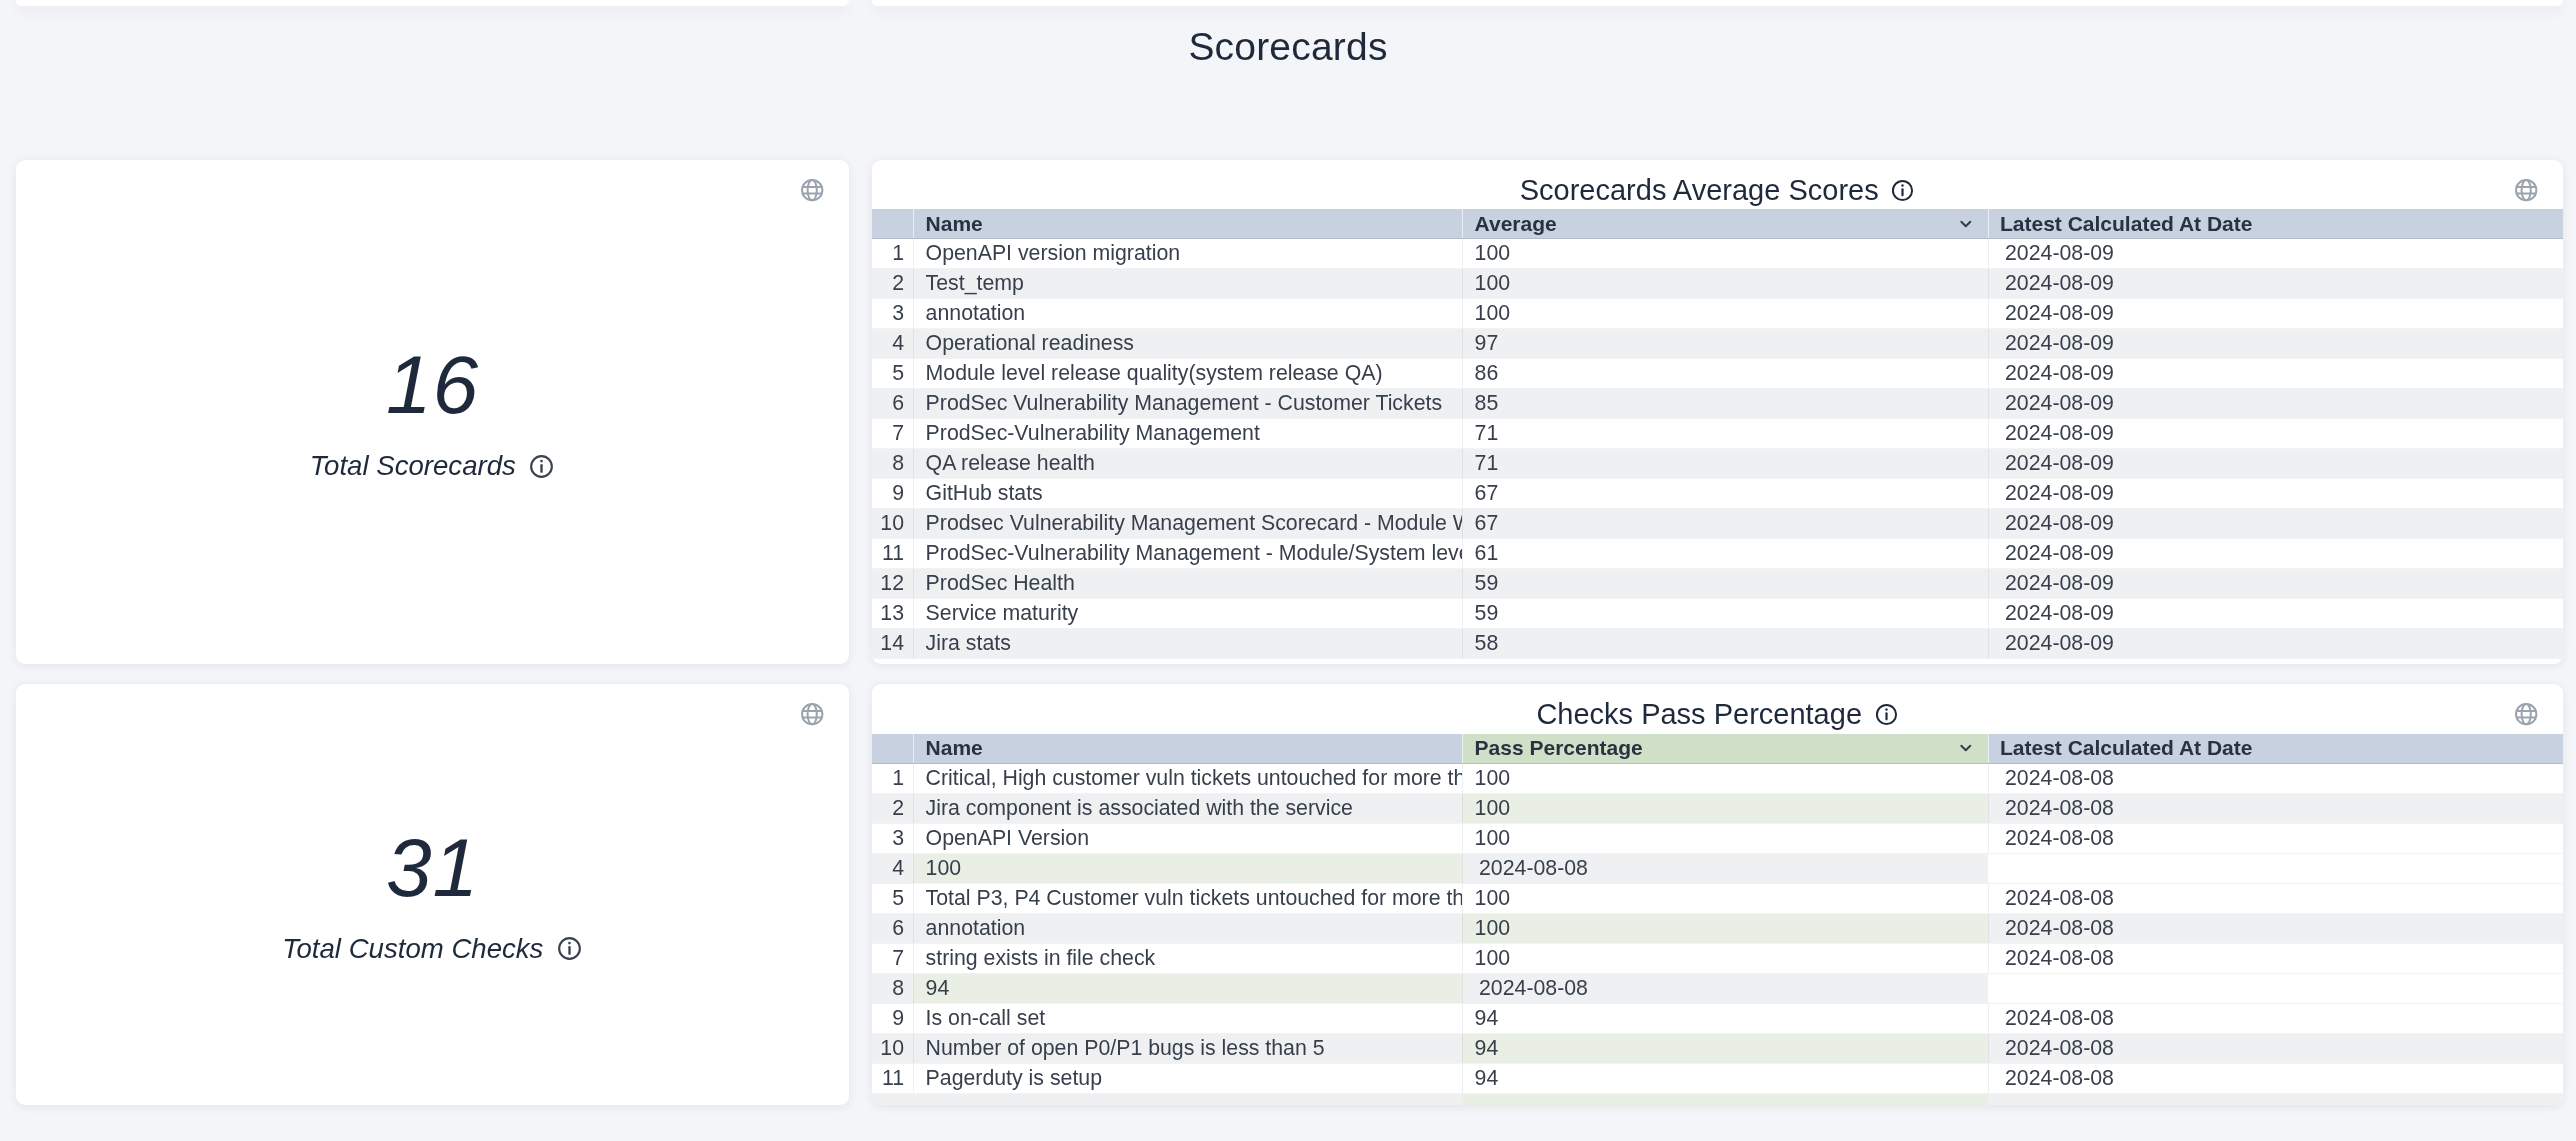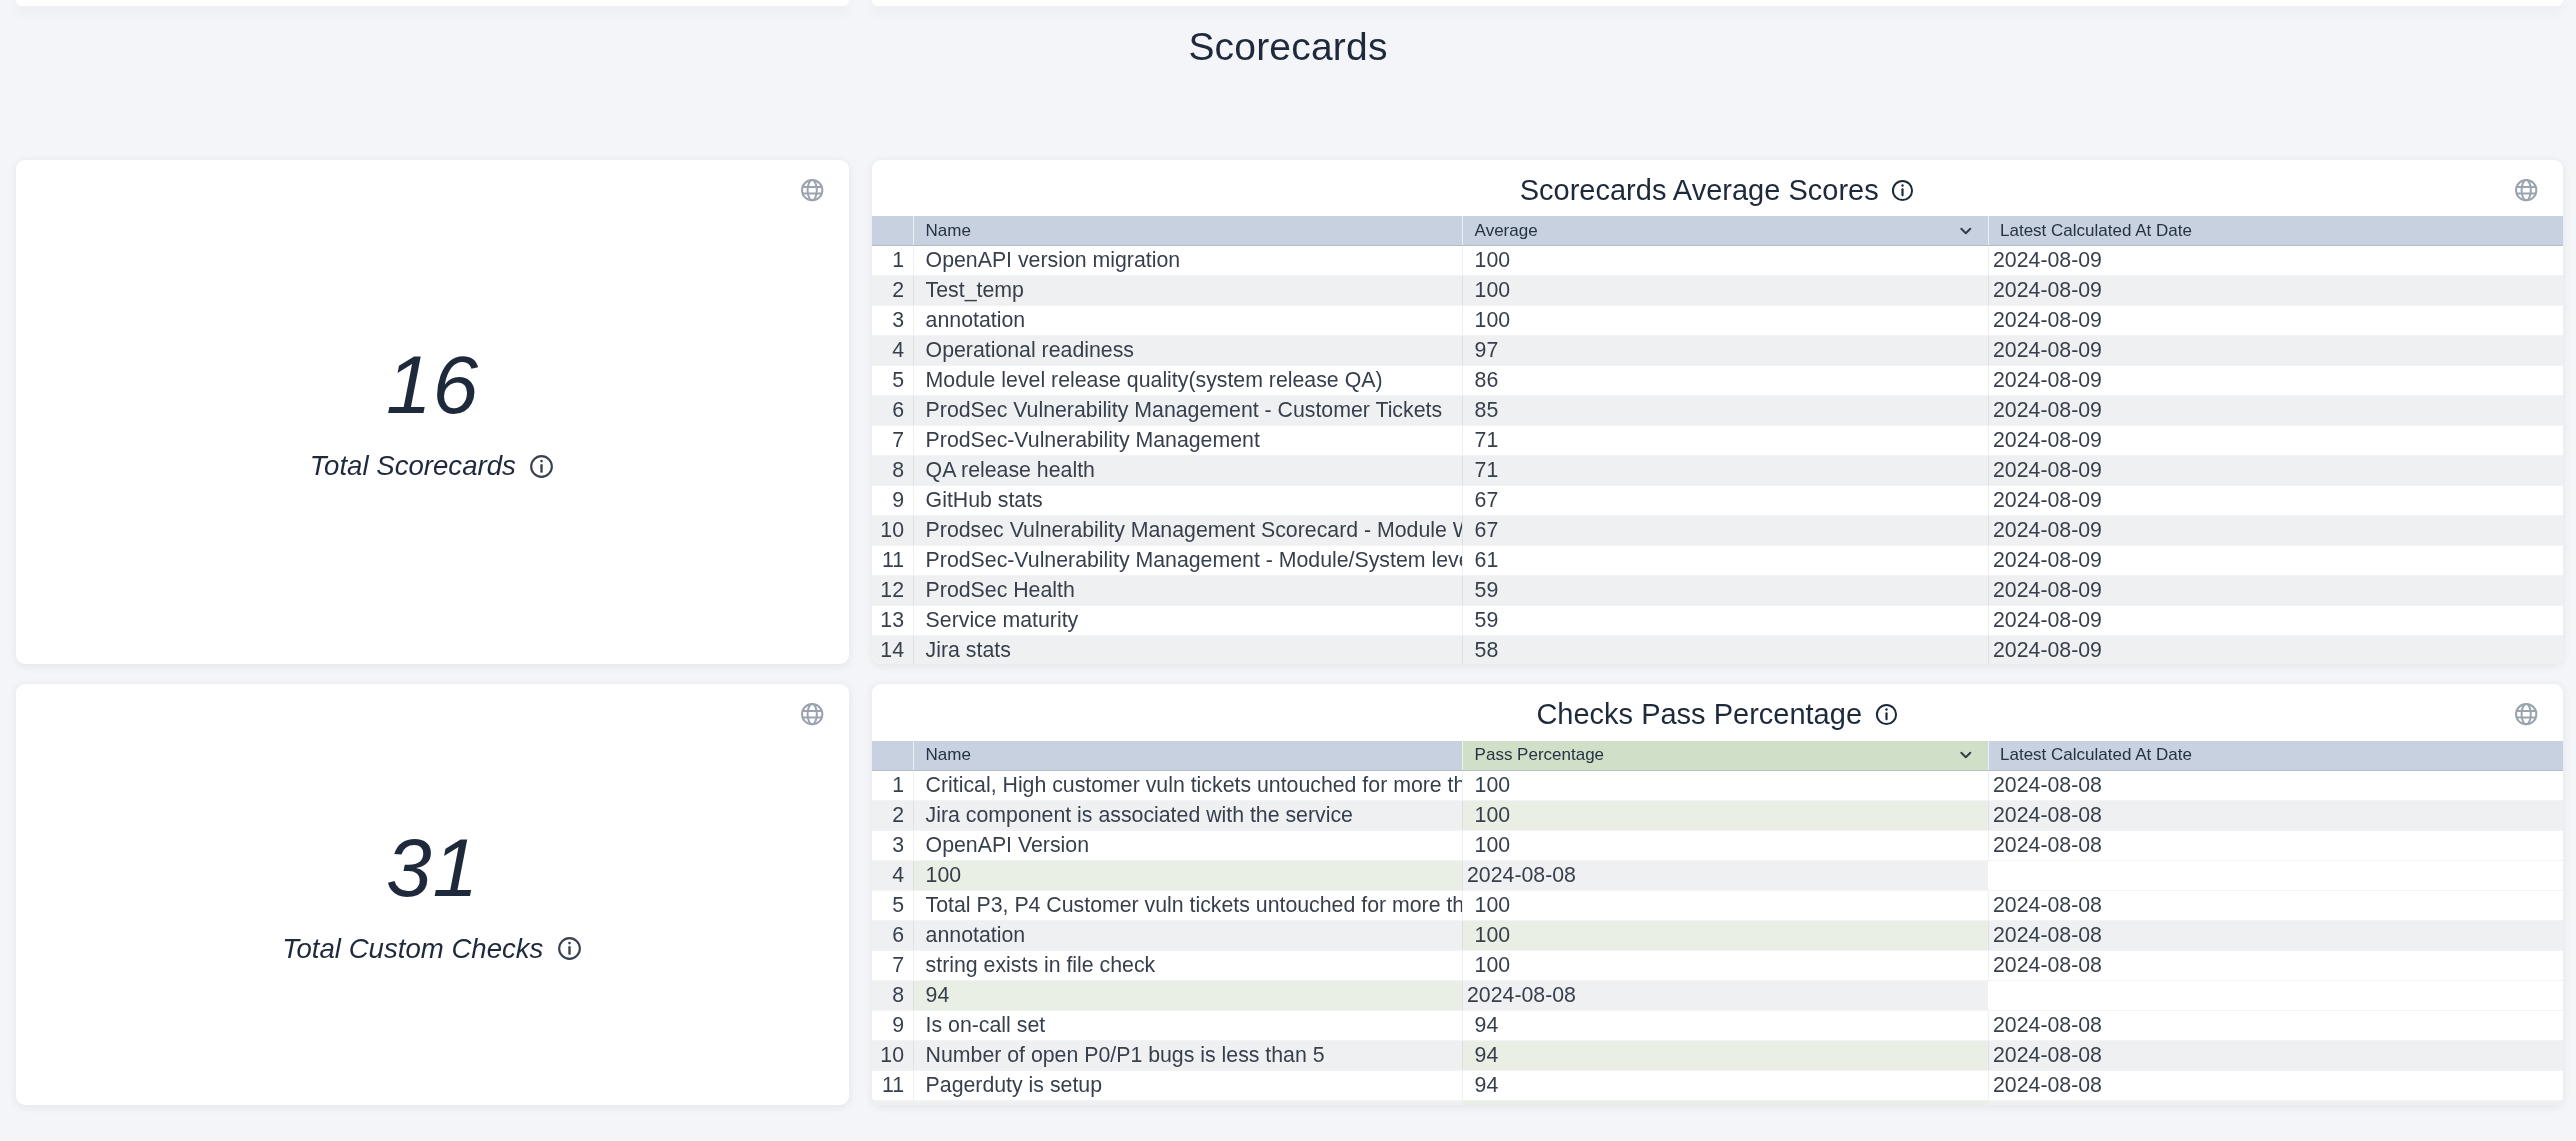--- a/index.html
+++ b/index.html
@@ -83,23 +83,23 @@
     display:flex;align-items:center;justify-content:center;gap:11.6px;
     font-size:29px;font-weight:500;color:var(--text-dark);
   }
   .table-title-row .info-icon{width:25px;height:25px;color:var(--text-dark);}
   .thead,.trow{
     display:grid;
     grid-template-columns:41px 549px 526px 1fr;
     height:30px;
   }
   .thead{
-    margin-top:8px;
+    margin-top:1px;
     background:var(--header-blue);
-    font-weight:400;font-size:17px;color:#273243;
+    font-weight:700;font-size:21px;color:#273243;
     border-bottom:1.8px solid #b6bdc6;
   }
   .thead .hcell{
     display:flex;align-items:center;
     padding-left:11.6px;
     border-left:1.8px solid rgba(255,255,255,0.65);
     overflow:hidden;white-space:nowrap;
   }
   .thead .hcell:first-child{border-left:none;}
   .thead .hcell-value{justify-content:space-between;padding-right:12.4px;}
@@ -110,21 +110,21 @@
   .trow{cursor:pointer;}
   .trow .cell{
     line-height:28.4px;font-size:21.3px;
     padding-left:11.6px;
     border-left:1.8px solid rgba(130,140,150,0.14);
     overflow:hidden;white-space:nowrap;
     color:var(--text-body);
   }
   .trow .cell:first-child{border-left:none;}
   .trow .cell-index{text-align:right;padding-left:0;padding-right:9px;}
-  .trow .cell-date{padding-left:4px;}
+  .trow .cell-date{padding-left:16px;}
   .trow{border-bottom:1.8px solid rgba(130,140,150,0.10);}
   .trow.stripe .cell{background:var(--stripe);}
   
   .green-values .thead .hcell-value{background:var(--header-green);}
   .green-values .trow.stripe .cell-value{background:var(--stripe-green);}
   .green-values .tbody::after{
     content:"";display:block;height:30px;
     background:linear-gradient(90deg,
       var(--stripe) 0 590px,
       var(--stripe-green) 590px 1116px,

